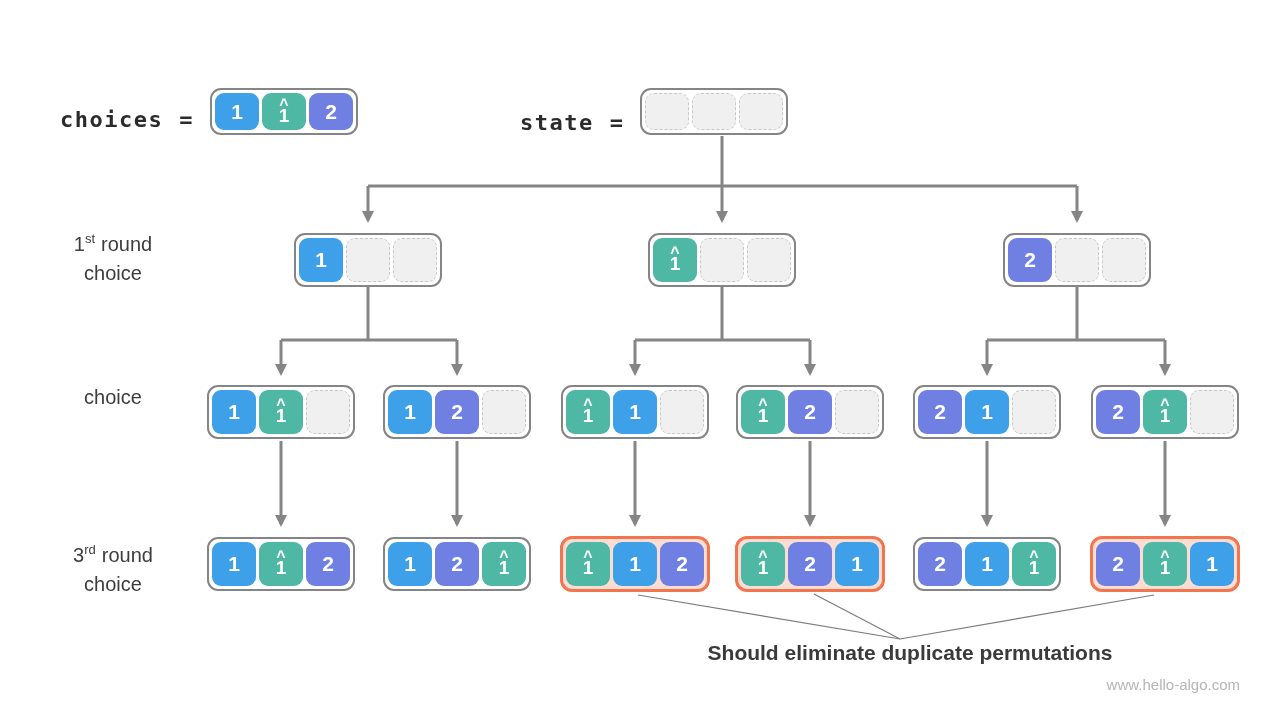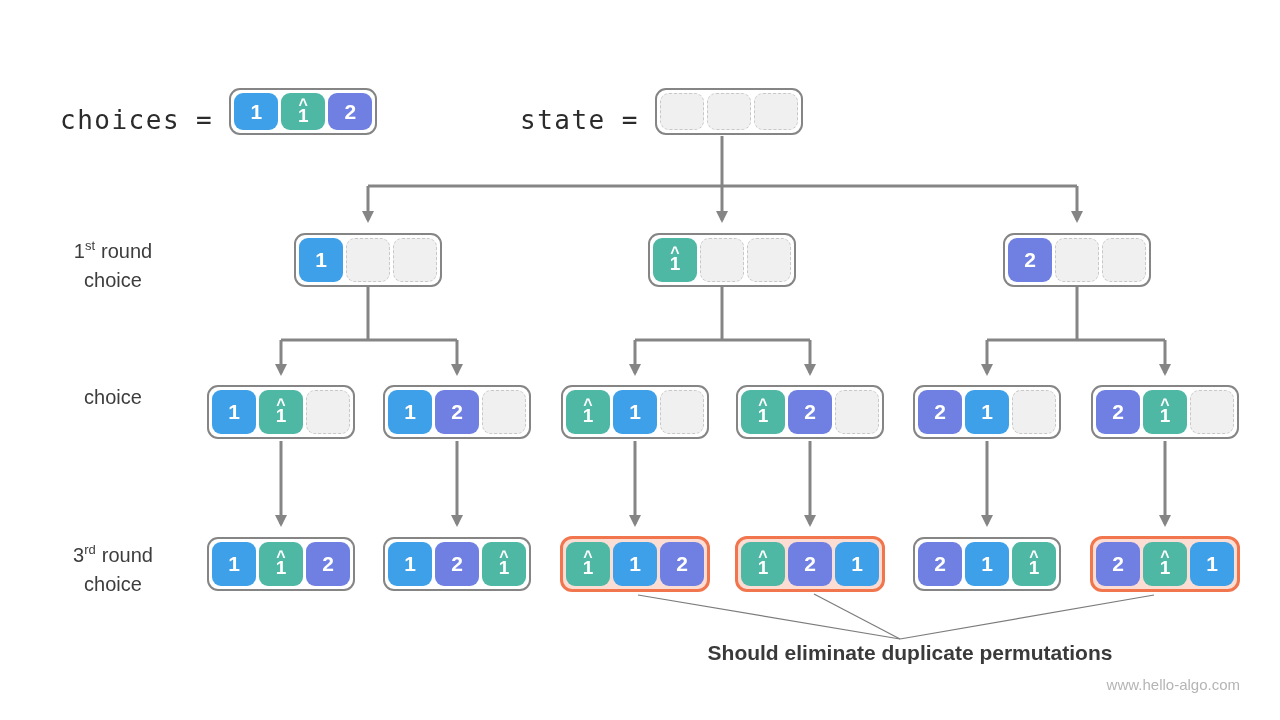--- a/index.html
+++ b/index.html
@@ -25,21 +25,21 @@
   .cell.blue{background:var(--blue);}
   .cell.teal{background:var(--teal);}
   .cell.purple{background:var(--purple);}
   .cell.empty{background:var(--empty_bg);border:1.6px dashed var(--empty_border);}
   .cell.hatcell{flex-direction:column;}
   .hat{font-size:16px;line-height:7px;transform:translateY(2px);}
   .hatcell .num{font-size:19px;line-height:19px;}
 
   
   .hgroup{position:absolute;display:flex;align-items:center;gap:16px;height:47px;}
-  .mono{font-family:"DejaVu Sans Mono", monospace;font-weight:normal;font-size:26px;
+  .mono{font-family:"DejaVu Sans Mono", monospace;font-weight:bold;font-size:22px;
         letter-spacing:1.5px;color:#2b2b2b;margin-top:16px;}
 
   
   .rowlabel{position:absolute;width:170px;text-align:center;color:var(--text);
             font-size:20px;line-height:29px;}
   .rowlabel sup{font-size:13px;}
   .rl-word{margin-left:6px;}
 
   
   .annotation{position:absolute;text-align:center;font-weight:bold;font-size:21px;color:#3a3a3a;}
@@ -105,21 +105,21 @@
   <div class="hgroup" style="left:520px;top:88px;align-items:flex-end;">
     <span class="mono">state</span>
     <span class="mono">=</span>
     <div class="sbox small inline">
         <div class="cell empty"></div>
         <div class="cell empty"></div>
         <div class="cell empty"></div>
       </div>
   </div>
 
-  <div class="rowlabel" style="left:28px;top:231px;">
+  <div class="rowlabel" style="left:28px;top:224px;">
     <div><span>1</span><sup>st</sup><span class="rl-word">round</span></div>
     <div>choice</div>
   </div>
   <div class="rowlabel" style="left:28px;top:383px;">
     <div>choice</div>
   </div>
   <div class="rowlabel" style="left:28px;top:535px;">
     <div><span>3</span><sup>rd</sup><span class="rl-word">round</span></div>
     <div>choice</div>
   </div>

